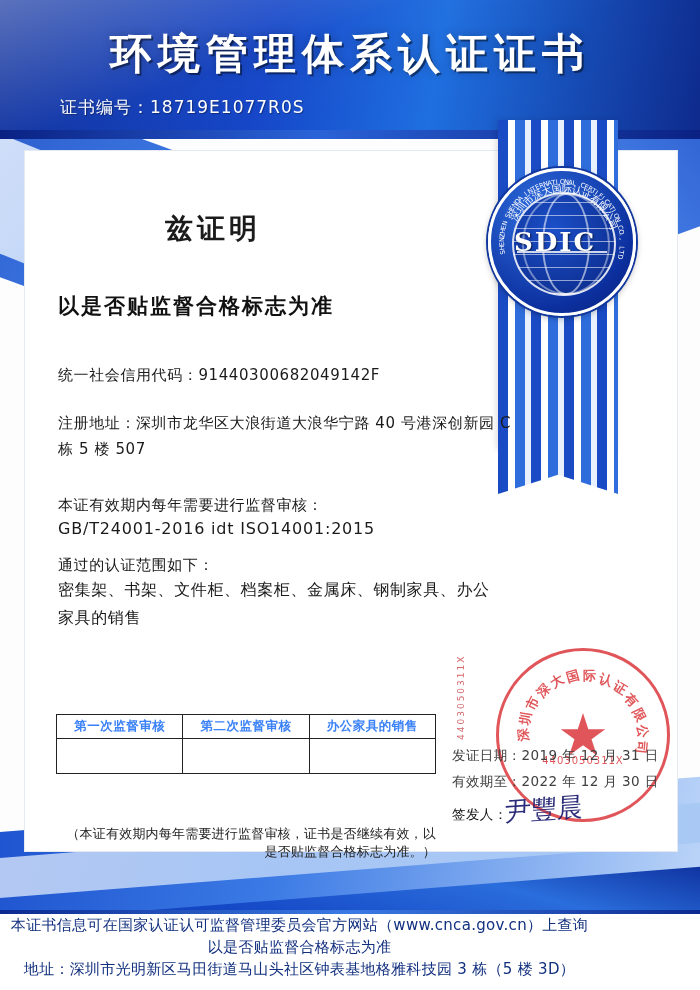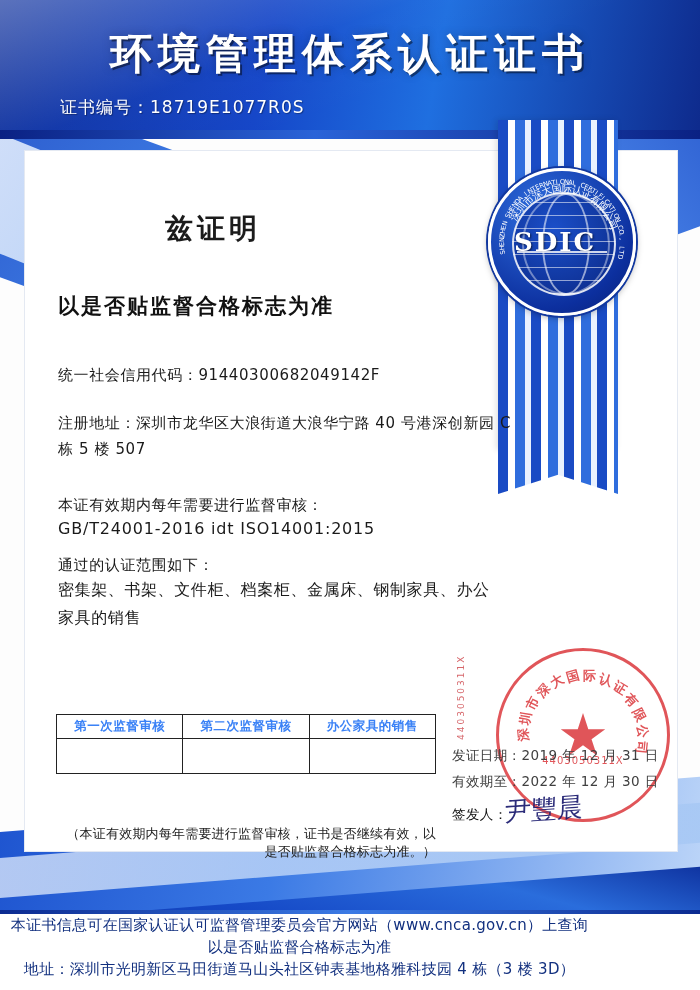--- a/index.html
+++ b/index.html
@@ -529,16 +529,16 @@
   <div class="sign-row">
     <span>签发人：</span>
   </div>
   <div class="signature">尹豐晨</div>
 
   <div class="footer">
     <div>
       <span>本证书信息可在国家认证认可监督管理委员会官方网站（</span><a class="f-link" href="#">www.cnca.gov.cn</a><span>）上查询</span>
     </div>
     <div>以是否贴监督合格标志为准</div>
-    <div>地址：深圳市光明新区马田街道马山头社区钟表基地格雅科技园 4 栋（3 楼 3D）</div>
+    <div>地址：深圳市光明新区马田街道马山头社区钟表基地格雅科技园 3 栋（5 楼 3D）</div>
   </div>
 
 </div>
 
 </body></html>

